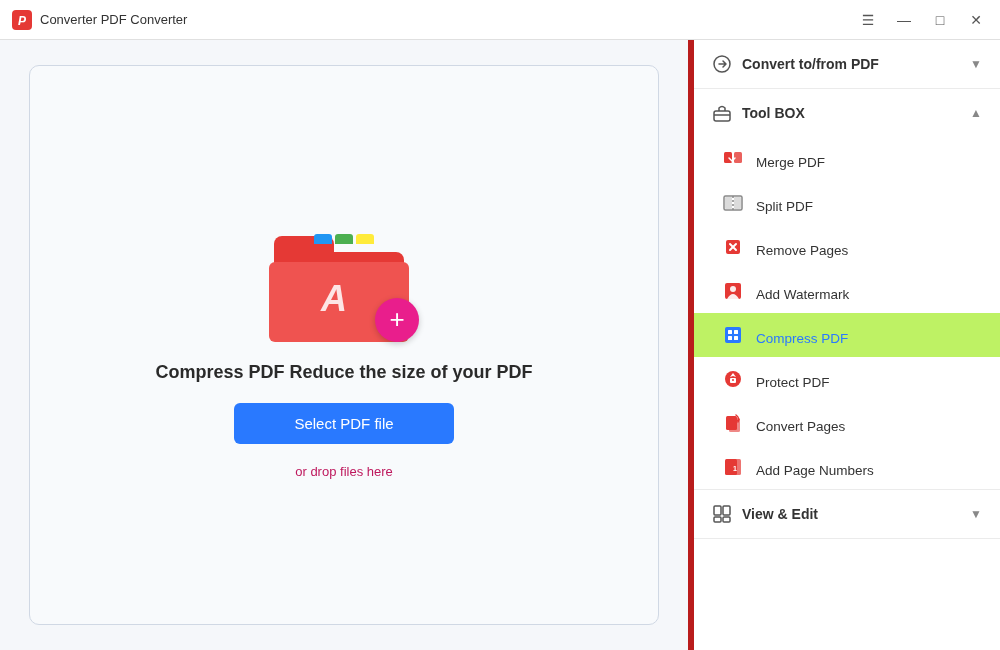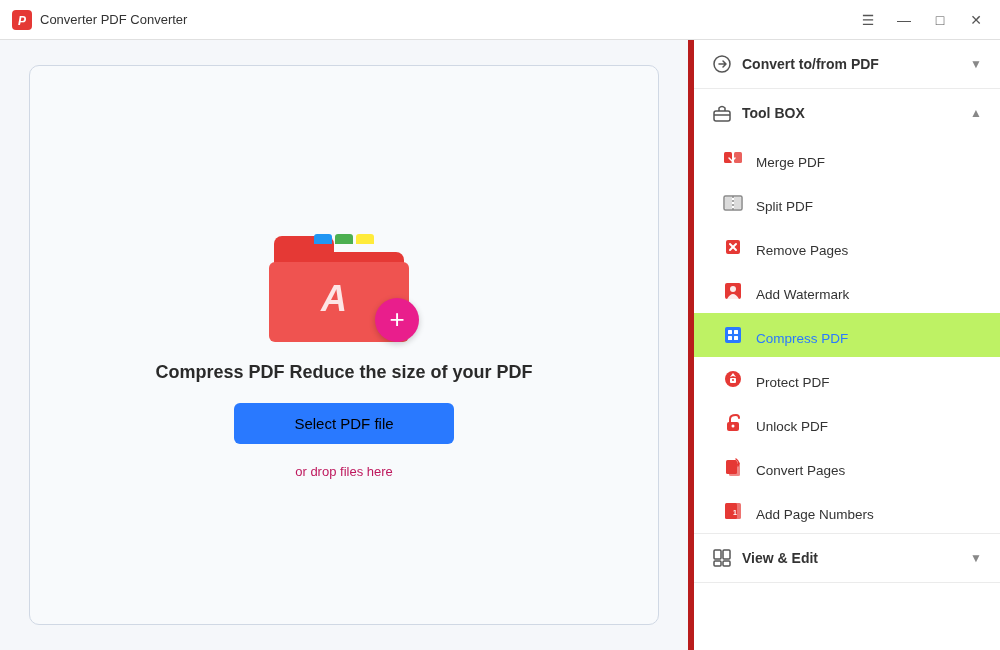--- a/index.html
+++ b/index.html
@@ -165,21 +165,21 @@
     }
 
     .main-text {
       font-size: 18px;
       font-weight: 700;
       color: #2a2a2a;
       text-align: right;
     }
     .select-btn {
       background: #2979ff;
-      color: #000000;
+      color: #ffffff;
       border: none;
       border-radius: 6px;
       padding: 12px 60px;
       font-size: 15px;
       cursor: pointer;
       font-weight: 500;
     }
     .drop-text {
       font-size: 13px;
       color: #be185d;
@@ -398,30 +398,20 @@
           <svg width="20" height="20" viewBox="0 0 20 20">
             <circle cx="10" cy="10" r="8" fill="#e53935"></circle>
             <path d="M10 4 L13 8 L10 7 L7 8 Z" fill="white"></path>
             <rect x="7" y="9" width="6" height="5" rx="1" fill="white"></rect>
             <circle cx="10" cy="11" r="1" fill="#e53935"></circle>
           </svg>
         </div>
         <span class="item-label">Protect PDF</span>
       </div>
 
-      <div class="sidebar-item">
-        <div class="item-icon">
-          <svg width="20" height="20" viewBox="0 0 20 20">
-            <rect x="4" y="9" width="12" height="9" rx="2" fill="#e53935"></rect>
-            <path d="M7 9 V6 Q7 2 13 2 Q16 2 16 5" fill="none" stroke="#e53935" stroke-width="2" stroke-linecap="round"></path>
-            <circle cx="10" cy="13" r="1.5" fill="white"></circle>
-          </svg>
-        </div>
-        <span class="item-label">Unlock PDF</span>
-      </div>
 
       <div class="sidebar-item">
         <div class="item-icon">
           <svg width="20" height="20" viewBox="0 0 20 20">
             <rect x="3" y="3" width="11" height="14" rx="1.5" fill="#e53935"></rect>
             <rect x="6" y="5" width="11" height="14" rx="1.5" fill="#e53935" opacity="0.6"></rect>
             <path d="M13 2 Q17 5 15 9" fill="none" stroke="#e53935" stroke-width="1.5" stroke-linecap="round"></path>
             <polygon points="15,9 17,6 13,7" fill="#e53935"></polygon>
           </svg>
         </div>

